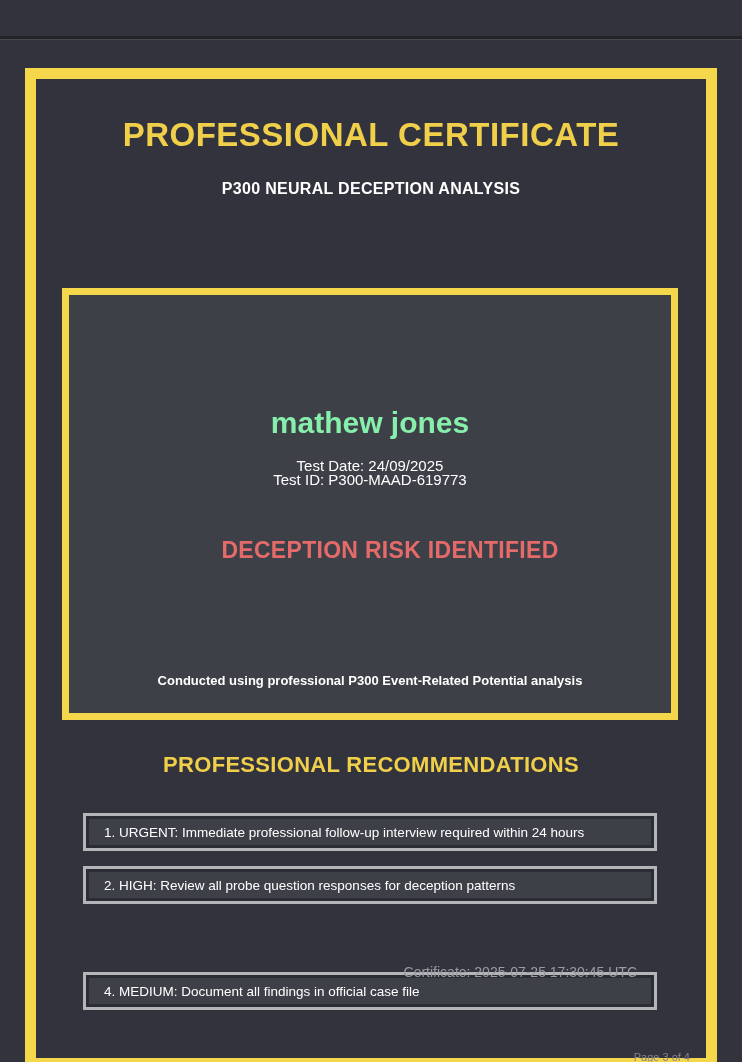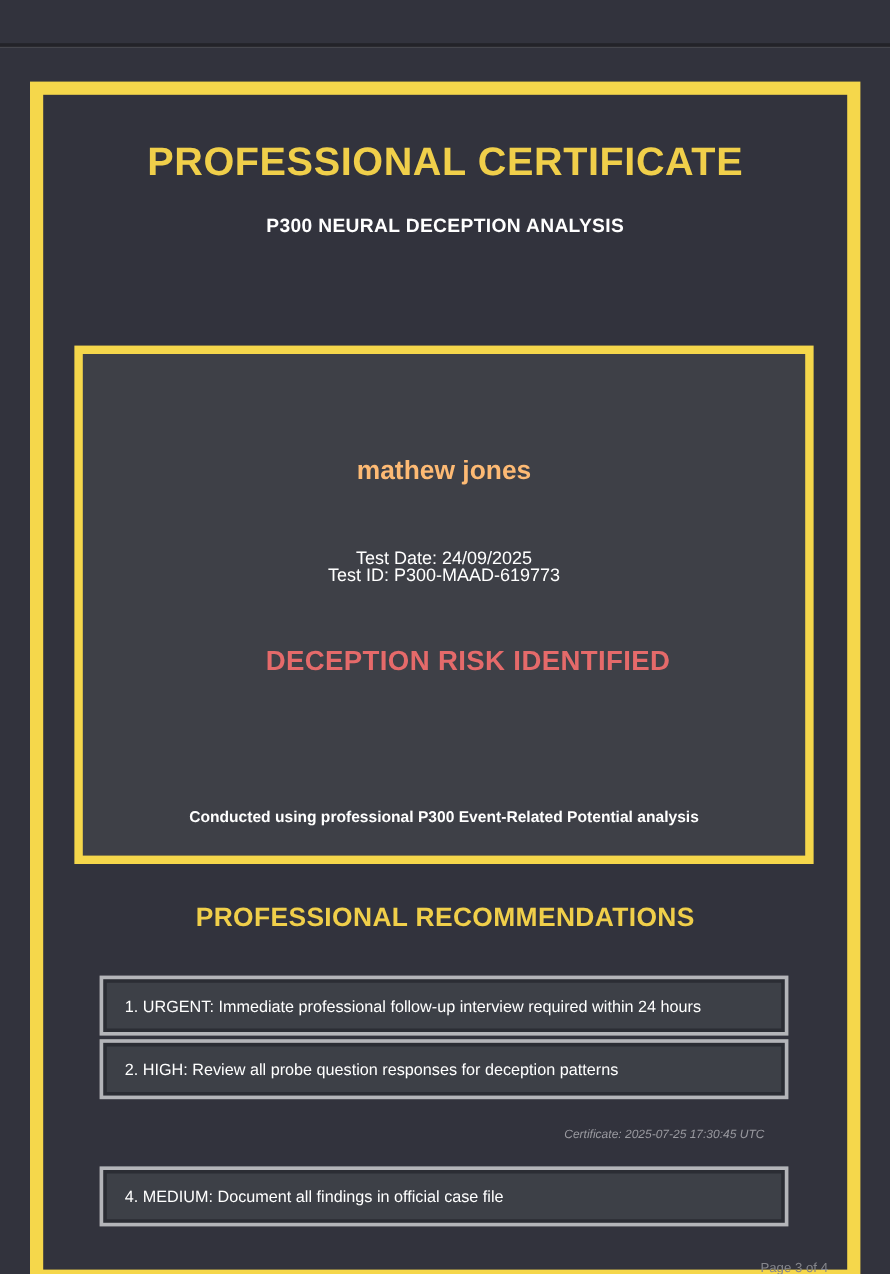--- a/index.html
+++ b/index.html
@@ -32,52 +32,52 @@
     text-align:center;color:#ffffff;
     font-size:16px;font-weight:bold;letter-spacing:.3px;
   }
   .cert-box{
     position:absolute;left:62px;top:252px;width:616px;height:432px;
     box-sizing:border-box;border:7px solid #f5d74b;
     background:#3e4047;
   }
   .cert-box .line{position:absolute;left:0;width:602px;text-align:center;}
   .cert-intro{top:52px;color:#ffffff;font-size:17px;}
-  .cert-name{top:84px;color:#fdba74;font-size:22px;font-weight:bold;}
+  .cert-name{top:111px;color:#86efac;font-size:30px;font-weight:bold;}
   .cert-date{top:162px;color:#ffffff;font-size:15px;}
   .cert-id{top:176px;color:#ffffff;font-size:15px;}
   .cert-result{top:242px;color:#e56a6a;font-size:23px;font-weight:bold;letter-spacing:.3px;padding-left:20px;}
   .cert-metrics{top:302px;color:#ffffff;font-size:17px;font-weight:bold;}
   .cert-method{top:378px;color:#ffffff;font-size:13px;font-weight:bold;}
   .rec-title{
     position:absolute;left:0;top:716px;width:742px;
     text-align:center;color:#f0cf4a;
     font-size:22px;font-weight:bold;letter-spacing:.3px;
   }
   .rec-box{
-    position:absolute;left:83px;width:574px;height:50px;
+    position:absolute;left:83px;width:574px;height:38px;
     box-sizing:border-box;
     background:#3d4047;
     border:3px solid #b4b5b9;
     box-shadow:inset 0 0 0 3px #2b2d34;
     display:flex;align-items:center;
     padding-left:18px;
     color:#ffffff;font-size:13.5px;
   }
   .rec-box-1{top:777px;}
   .rec-box-2{top:830px;}
   .rec-box-3{top:883px;}
   .rec-box-4{top:936px;}
   .yellow-strip{
     position:absolute;left:12px;right:12px;top:-3px;height:7px;
     background:#f5d74b;
   }
   .cert-timestamp{
-    position:absolute;top:904px;right:105px;
-    color:#9a9aa0;font-size:10px;z-index:3;font-style:italic;
+    position:absolute;top:928px;right:105px;
+    color:#9a9aa0;font-size:14px;z-index:3;
   }
   .page-footer{
     position:absolute;top:1015px;right:52px;
     color:#85868c;font-size:11px;z-index:3;
   }
 </style>
 </head>
 <body>
 
 <div class="page">

